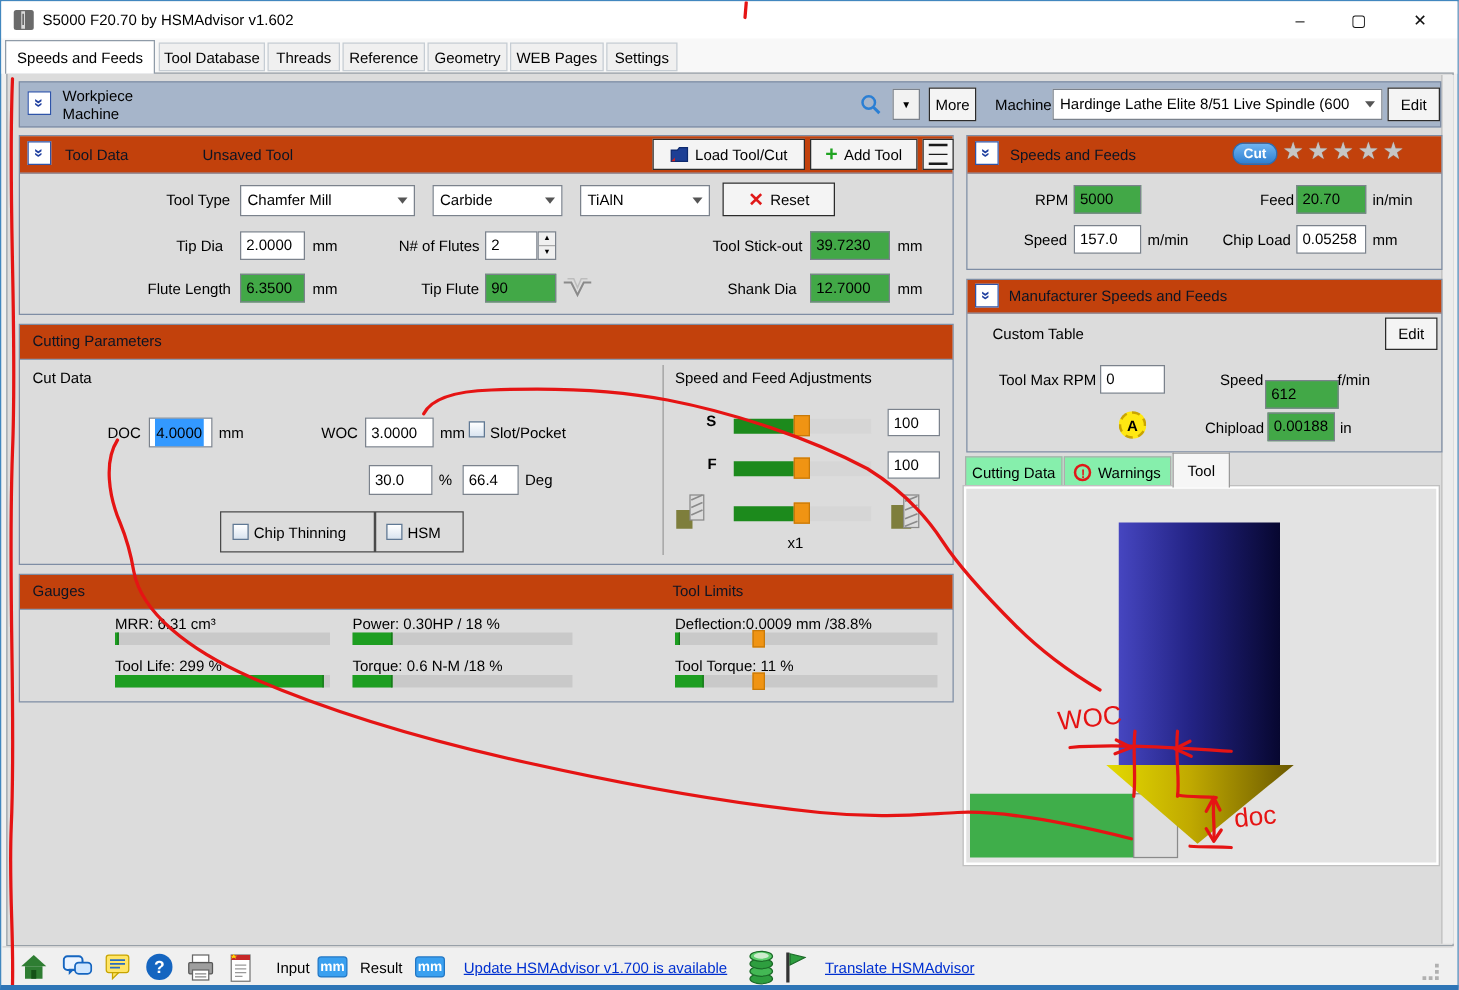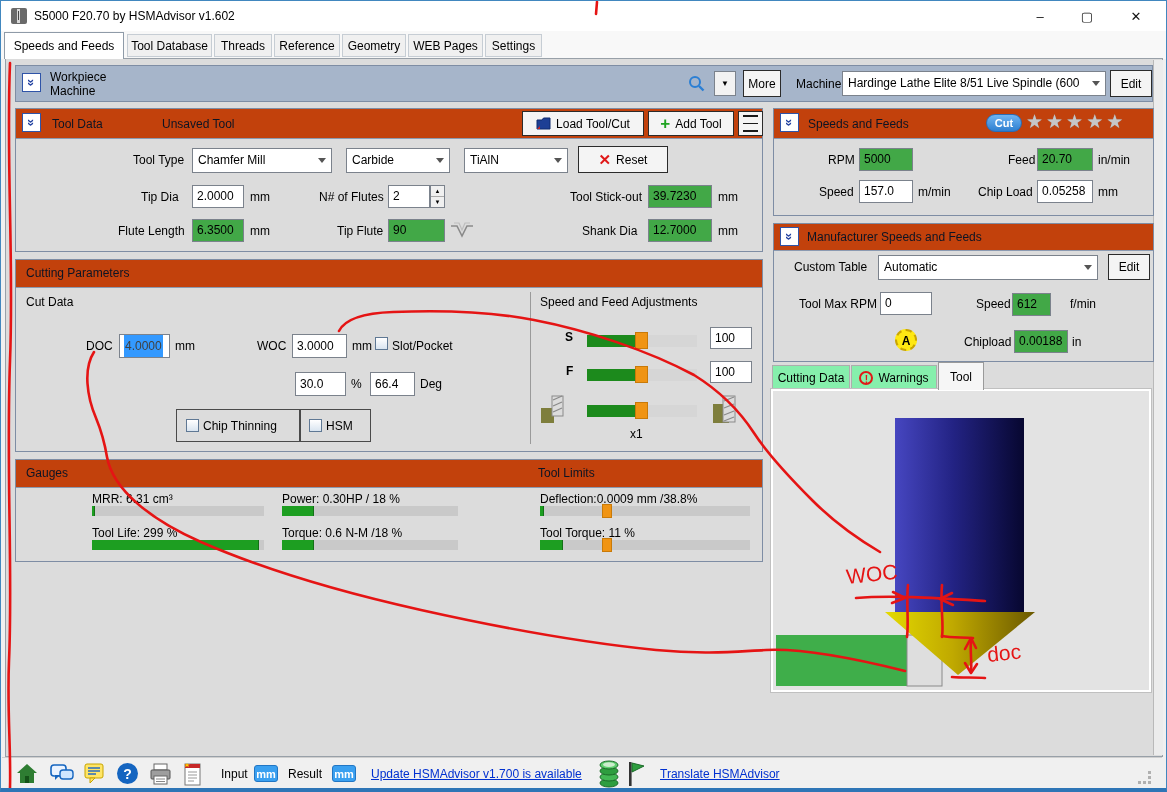--- a/index.html
+++ b/index.html
@@ -1,21 +1,21 @@
 <!DOCTYPE html>
 <html><head>
 <meta charset="utf-8">
 <style>
   html,body{margin:0;padding:0;background:#9a9a9a;font-family:"Liberation Sans",sans-serif}
   .win{position:relative;width:1167px;height:792px;background:#f0f0f0;border:1px solid #4187bf;border-bottom:4px solid #2e75b6;box-sizing:border-box;overflow:hidden}
   .abs{position:absolute}
   .lbl{position:absolute;font-size:12px;color:#000;white-space:nowrap;line-height:14px}
   .in{position:absolute;background:#fff;border:1px solid #7b828c;font-size:12px;color:#000;height:23px;line-height:21px;padding:0 4px;box-sizing:border-box;white-space:nowrap;overflow:hidden}
   .in.green{background:#42a847}
-  .sel{background:#3399ff;color:#404040;padding:12px 1px}
+  .sel{background:#3399ff;color:#000000;padding:12px 1px}
   .btn{position:absolute;background:#f4f4f4;border:1px solid #2b2b2b;font-size:12px;color:#000;display:flex;align-items:center;justify-content:center;gap:5px;box-sizing:border-box;cursor:default}
   .combo{position:absolute;background:#fff;border:1px solid #7b828c;font-size:12px;height:25px;line-height:23px;padding:0 18px 0 5px;box-sizing:border-box;white-space:nowrap;overflow:hidden}
   .combo:after{content:"";position:absolute;right:5px;top:9px;border-left:4px solid transparent;border-right:4px solid transparent;border-top:5px solid #555}
   .panel{position:absolute;background:#dcdcdc;border:1px solid #7e8da4;box-sizing:border-box}
   .hdrbar{position:absolute;left:0;top:0;right:0;height:29px;background:#c2410c;border-bottom:1px solid #8b9ab1}
   .hdrtxt{position:absolute;font-size:12px;color:#0c1424;white-space:nowrap}
   .collapse{position:absolute;width:19px;height:19px;background:#fff;border:1px solid #2f54a8;box-sizing:border-box;display:flex;align-items:center;justify-content:center}
   .dblchev{display:inline-block;transform:rotate(90deg);color:#1f3f9f;font-size:13px;font-weight:bold;line-height:1}
   .cb{position:absolute;width:13px;height:13px;background:linear-gradient(#fff,#d9e4f0);border:1px solid #5f7894;box-sizing:border-box}
   .track{position:absolute;height:12px;background:#d6d6d6;width:110px}
@@ -199,28 +199,27 @@
   </div>
 
   <div class="panel" style="left:772px;top:222px;width:381px;height:139px">
     <div class="hdrbar" style="height:26px">
       <div class="collapse" style="left:6px;top:3px">
           <span class="dblchev">»</span>
         </div>
       <span class="hdrtxt" style="left:33px;top:6px">Manufacturer Speeds and Feeds</span>
     </div>
     <span class="lbl" style="left:20px;top:36px">Custom Table</span>
-    <div class="combo" style="left:104px;top:31px;width:220px"><span>Automatic</span></div>
     <div class="btn" style="left:334px;top:30px;width:42px;height:26px">
         <span>Edit</span>
       </div>
     <span class="lbl" style="left:25px;top:73px">Tool Max RPM</span>
     <div class="in" style="left:106px;top:68px;width:52px"><span>0</span></div>
     <span class="lbl" style="left:202px;top:73px">Speed</span>
-    <div class="in green" style="left:238px;top:69px;width:39px"><span>612</span></div>
+    <div class="in green" style="left:238px;top:80px;width:59px"><span>612</span></div>
     <span class="lbl" style="left:296px;top:73px">f/min</span>
     <div class="abs" style="left:121px;top:105px;width:22px;height:22px;background:#ffe812;border:2px dashed #caa500;border-radius:50%;font-size:12px;font-weight:bold;text-align:center;line-height:20px;box-sizing:border-box"><span>A</span></div>
     <span class="lbl" style="left:190px;top:111px">Chipload</span>
     <div class="in green" style="left:240px;top:106px;width:54px"><span>0.00188</span></div>
     <span class="lbl" style="left:298px;top:111px">in</span>
   </div>
 
   <div class="panel" style="left:14px;top:258px;width:748px;height:193px">
     <div class="hdrbar" style="height:27px">
       <span class="hdrtxt" style="left:10px;top:6px">Cutting Parameters</span>

